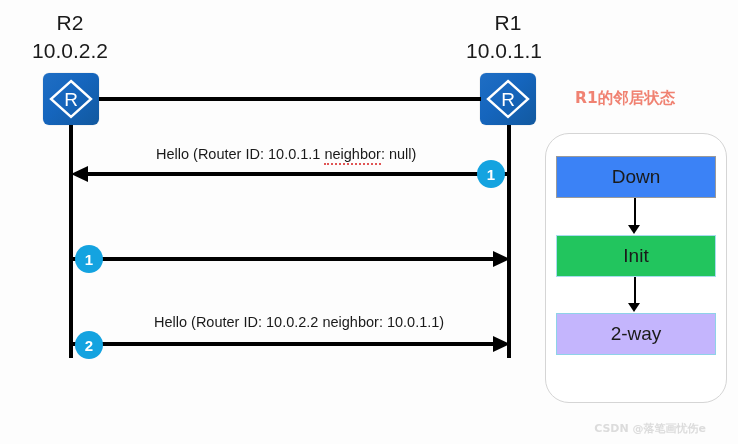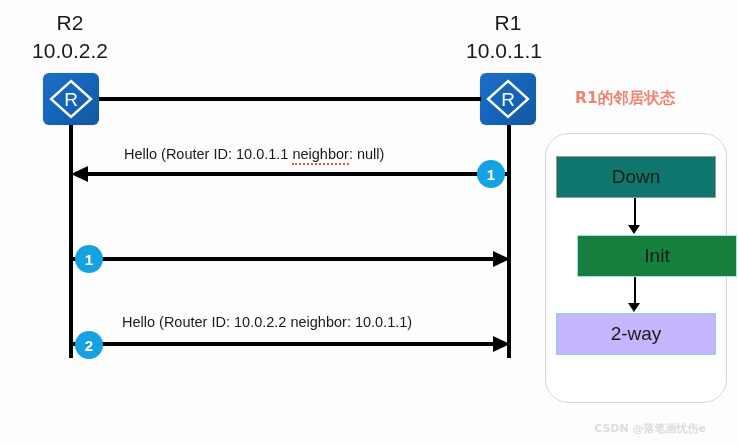--- a/index.html
+++ b/index.html
@@ -67,20 +67,21 @@
     border-top: 8px solid transparent;
     border-bottom: 8px solid transparent;
     border-right: 17px solid #000000;
   }
   .msg-text {
     position: absolute;
     font-size: 14.5px;
     color: #1a1a1a;
     white-space: nowrap;
     line-height: 18px;
+    margin-left: 32px;
   }
   .squiggle {
     border-bottom: 2px dotted #e05555;
     padding-bottom: 1px;
   }
 
   
   .badge {
     position: absolute;
     width: 28px;
@@ -121,22 +122,22 @@
     left: 556px;
     width: 160px;
     height: 42px;
     box-sizing: border-box;
     display: flex;
     align-items: center;
     justify-content: center;
     font-size: 19px;
     color: #1a1a1a;
   }
-  .state-down { top: 156px; border: 1.6px solid #9a9a9a; background: #0f766e; }
-  .state-init { top: 235px; border: 1.6px solid #a8dcee; background: #15803d; margin-left: 21px; }
+  .state-down { top: 156px; border: 1.6px solid #9a9a9a; background: #3b82f6; }
+  .state-init { top: 235px; border: 1.6px solid #a8dcee; background: #22c55e; }
   .state-2way { top: 313px; border: 1.6px solid #8fd2e8; background: #c4b5fd; }
 
   .vconn {
     position: absolute;
     left: 634px;
     width: 2.4px;
     background: #000000;
   }
   .vconn-arrow {
     position: absolute;

